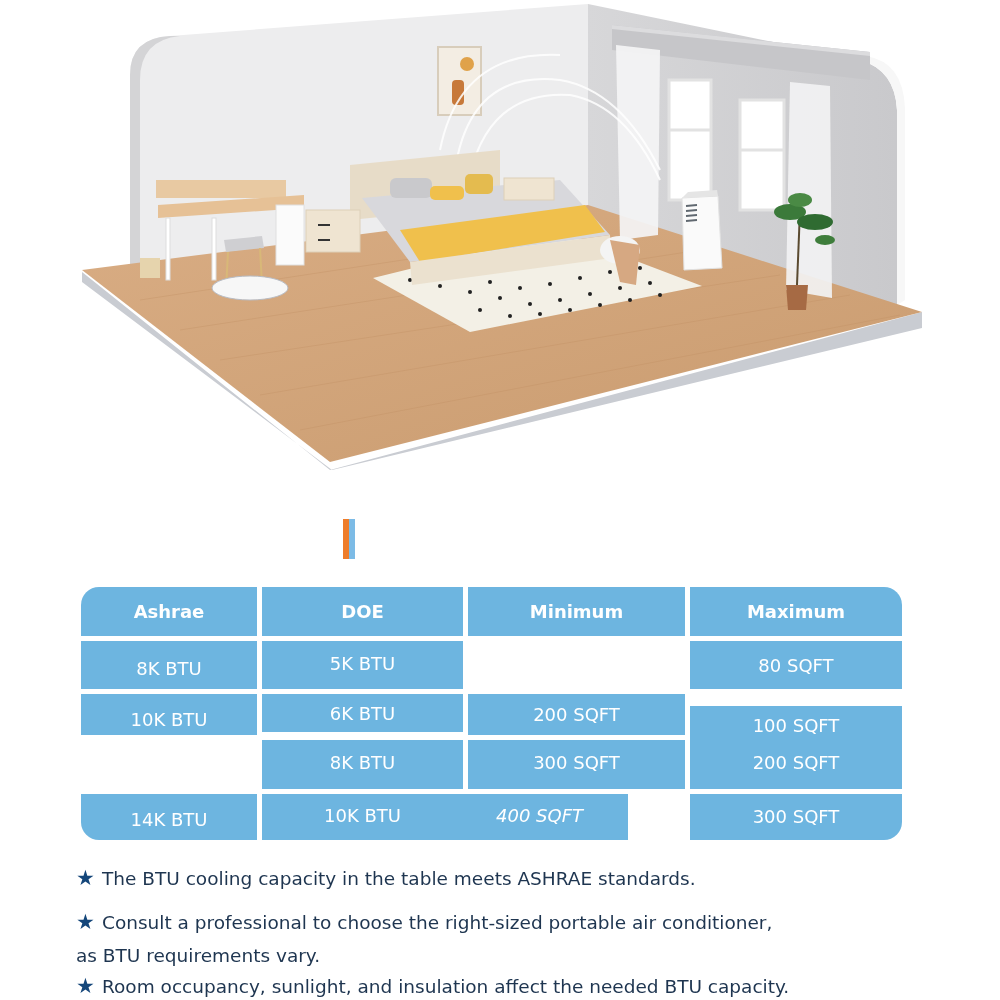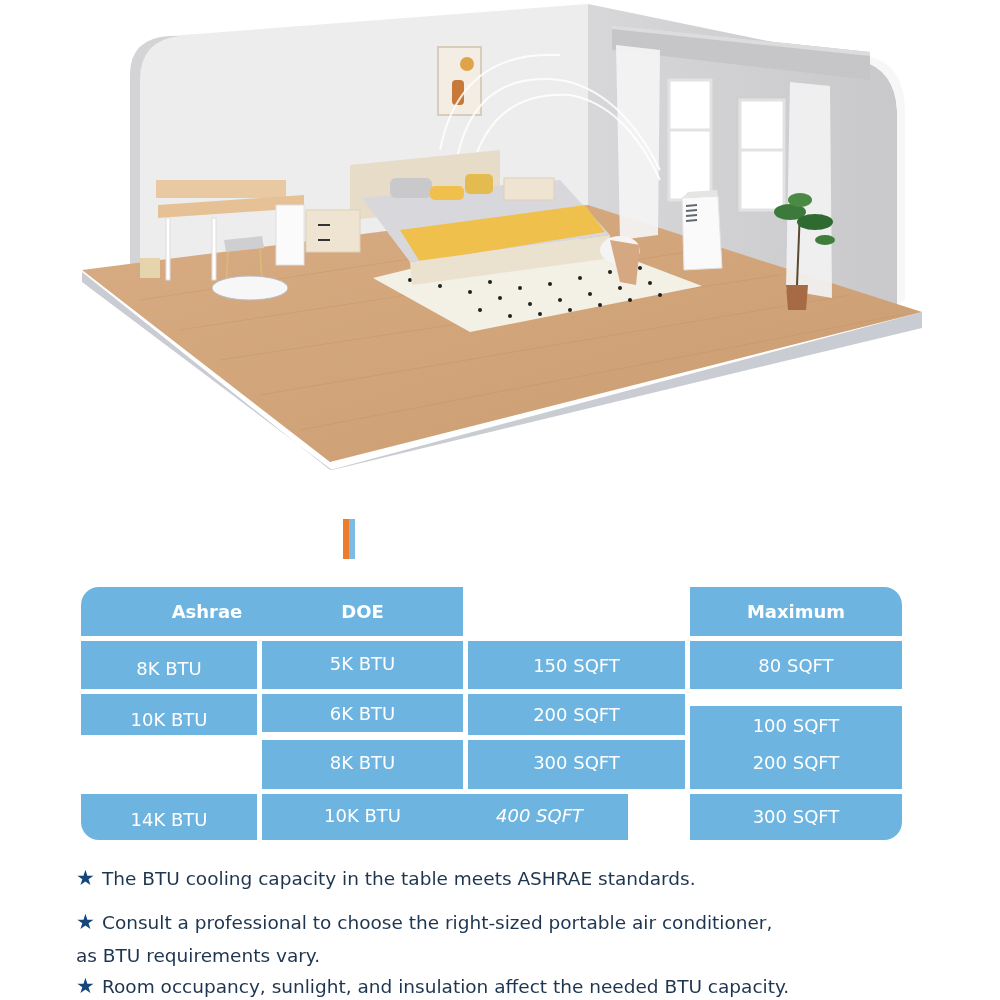--- a/index.html
+++ b/index.html
@@ -12,21 +12,21 @@
   
   .title-wrap { position:absolute; left:0; top:514px; width:1000px; height:50px; }
   .title-accent-orange { position:absolute; left:343px; top:5px; width:6px; height:40px; background:#ee7d2b; }
   .title-accent-blue { position:absolute; left:349px; top:5px; width:6px; height:40px; background:#7cbbe6; }
   .title { position:absolute; left:353px; top:0; height:50px; line-height:52px; font-size:37px; font-weight:bold; color:#14467a; letter-spacing:0.2px; white-space:nowrap; }
 
   
   .grid { position:absolute; left:81px; top:587px; width:821px; height:253px; }
   .cell { position:absolute; background:#6db5e0; color:#ffffff; display:flex; align-items:center; justify-content:center; font-size:18px; white-space:nowrap; }
   .cell.head { font-weight:bold; font-size:18px; }
-  .tl { border-top-left-radius:18px;padding-left:38px; }
+  .tl { border-top-left-radius:18px; }
   .tr { border-top-right-radius:18px; }
   .bl { border-bottom-left-radius:18px; }
   .br { border-bottom-right-radius:18px; }
 
   
   .notes { position:absolute; left:76px; top:866px; width:900px; }
   .note { position:absolute; left:0; font-size:18.5px; color:#1e3550; white-space:nowrap; }
   .note .star { display:inline-block; width:26px; color:#14467a; font-size:21px; }
 </style>
 </head>
@@ -169,25 +169,25 @@
 
 <div class="title-wrap">
   <div class="title-accent-orange"></div>
   <div class="title-accent-blue"></div>
 </div>
 
 <div class="grid">
 
   <div class="cell head tl" style="left:0;top:0;width:176px;height:49px;">Ashrae</div>
   <div class="cell head" style="left:181px;top:0;width:201px;height:49px;">DOE</div>
+  <div class="cell head" style="left:387px;top:0;width:217px;height:49px;">Minimum</div>
   <div class="cell head tr" style="left:609px;top:0;width:212px;height:49px;text-align:center;">Maximum</div>
 
   <div class="cell" style="left:0;top:54px;width:176px;height:48px;padding-top:6px;box-sizing:border-box;">8K BTU</div>
   <div class="cell" style="left:181px;top:54px;width:201px;height:48px;padding-bottom:4px;box-sizing:border-box;">5K BTU</div>
-  <div class="cell" style="left:387px;top:54px;width:217px;height:48px;">150 SQFT</div>
   <div class="cell" style="left:609px;top:54px;width:212px;height:48px;">80 SQFT</div>
 
   <div class="cell" style="left:0;top:107px;width:176px;height:41px;padding-top:10px;box-sizing:border-box;">10K BTU</div>
   <div class="cell" style="left:181px;top:107px;width:201px;height:38px;">6K BTU</div>
   <div class="cell" style="left:387px;top:107px;width:217px;height:41px;">200 SQFT</div>
   <div class="cell" style="left:609px;top:107px;width:212px;height:38px;margin-top:12px;">100 SQFT</div>
 
   <div class="cell" style="left:181px;top:153px;width:201px;height:49px;padding-bottom:4px;box-sizing:border-box;">8K BTU</div>
   <div class="cell" style="left:387px;top:153px;width:217px;height:49px;padding-bottom:4px;box-sizing:border-box;">300 SQFT</div>
   <div class="cell" style="left:609px;top:153px;width:212px;height:49px;padding-bottom:4px;box-sizing:border-box;">200 SQFT</div>

